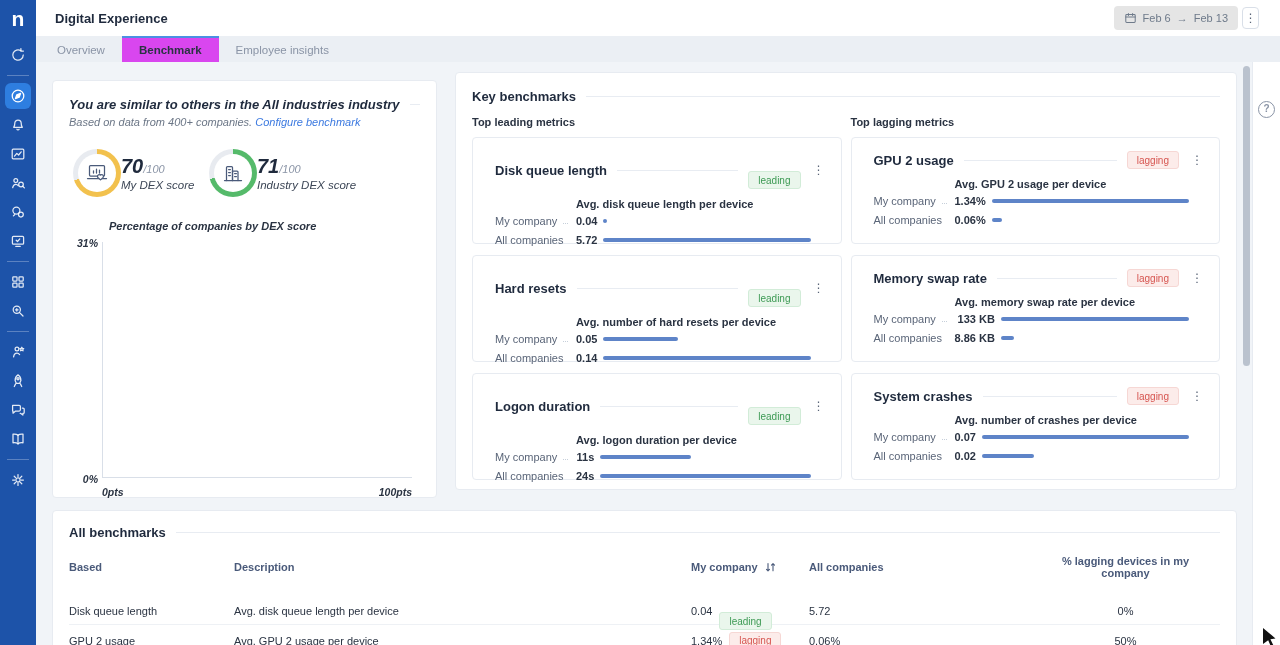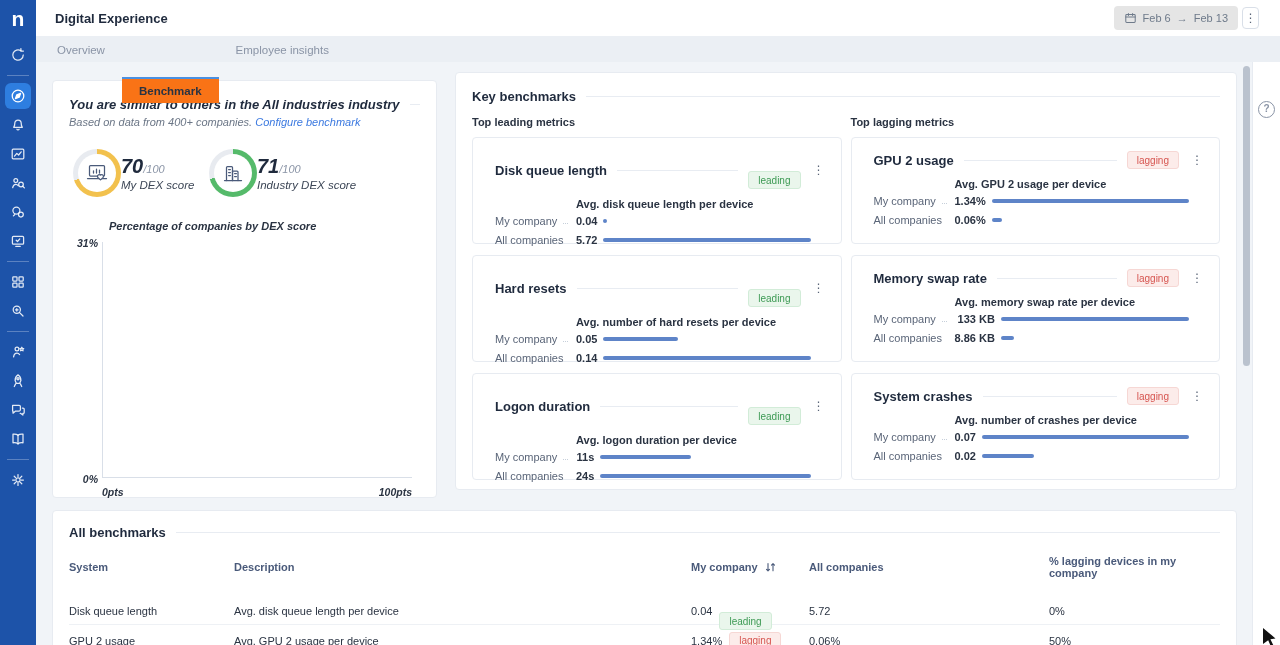--- a/index.html
+++ b/index.html
@@ -22,21 +22,21 @@
   .header-title{margin-left:19px;font-size:13px;font-weight:bold;color:#1F2A3D;}
   .date-chip{position:absolute;right:42px;top:6px;height:24px;display:flex;align-items:center;gap:6px;
              background:#e5e5e5;border-radius:4px;padding:0 10px;color:#6E7A8A;font-size:11px;}
   .date-chip .ic{width:13px;height:13px;}
   .kebab-btn{position:absolute;right:21px;top:7px;width:17px;height:22px;border:1px solid #D9DFE8;border-radius:4px;
              color:#5A6578;font-size:12px;line-height:20px;text-align:center;background:#fff;}
 
   
   .tabbar{position:absolute;left:36px;top:36px;width:1244px;height:26px;background:#EBEFF4;display:flex;padding-left:4px;z-index:5;text-align:right;}
   .tab{height:26px;padding:0 17px;font-size:11.5px;color:#8A94A6;display:flex;align-items:center;border-top:2px solid transparent;cursor:default;}
-  .tab.active{background:#f97316;color:#2A3342;font-weight:bold;border-top:2px solid #4A90E2;margin-top:41px;}
+  .tab.active{background:#d946ef;color:#2A3342;font-weight:bold;border-top:2px solid #4A90E2;}
 
   
   .card{position:absolute;background:#fff;border:1px solid #E7EBF1;border-radius:4px;}
   .title-row{display:flex;align-items:center;gap:10px;}
   .card-title{font-size:13px;font-weight:bold;color:#1F2A3D;white-space:nowrap;}
   .rule{flex:1;height:1px;background:#E8ECF2;}
 
   
   #similarity-card{left:52px;top:80px;width:385px;height:418px;padding:16px;font-style:italic;}
   .subtitle{font-size:11px;color:#6B7686;margin-top:4px;}
@@ -76,21 +76,21 @@
   .mc-lab{font-size:11px;color:#5A6578;display:flex;align-items:center;white-space:nowrap;}
   .dots{flex:1;border-bottom:1px dotted #C6CFDA;margin:0 2px 0 6px;transform:translateY(2px);}
   .mc-val{font-size:11px;font-weight:bold;color:#2A3342;text-align:right;white-space:nowrap;}
   .mc-bartrack{height:4px;}
   .mc-bar{height:4px;border-radius:2px;min-width:2px;}
 
   
   #table-card{left:52px;top:510px;width:1185px;height:152px;padding:14px 16px;}
   .t-grid{display:grid;grid-template-columns:165px 457px 118px 240px 1fr;align-items:center;}
   .t-head{margin-top:15px;font-size:11px;font-weight:bold;color:#4A5A7A;}
-  .t-head .cell:last-child,.t-row .cell:last-child{text-align:left;padding-right:18px;}
+  .t-head .cell:last-child,.t-row .cell:last-child{text-align:center;padding-right:18px;}
   .t-row{font-size:11px;color:#2A3342;height:32px;}
   .t-row + .t-row{border-top:1px solid #EEF1F5;}
   .t-head{padding-bottom:11px;}
   .t-rows{margin-top:2px;}
   .cell{display:flex;align-items:center;gap:7px;}
   .cell:last-child{display:block;}
   .sort-ic{width:11px;height:11px;}
   .sort-ic *{stroke:#4A5A7A;fill:none;stroke-width:1.1;stroke-linecap:round;stroke-linejoin:round;}
 
   
@@ -493,21 +493,21 @@
       </div>
   </div>
 
   <div class="card" id="table-card">
     <div class="title-row">
       <span class="card-title">All benchmarks</span>
       <span class="rule"></span>
     </div>
     <div class="t-grid t-head" id="t-head">
         <div class="cell">
-          <span>System</span>
+          <span>Based</span>
         </div>
         <div class="cell">
           <span>Description</span>
         </div>
         <div class="cell">
           <span>My company</span>
           <svg class="sort-ic" viewBox="0 0 11 11">
             <path d="M3 1.6v7.2M3 8.8L1.5 7.3M3 8.8l1.5-1.5M8 8.8V1.6M8 1.6L6.5 3.1M8 1.6l1.5 1.5"></path>
           </svg>
         </div>

